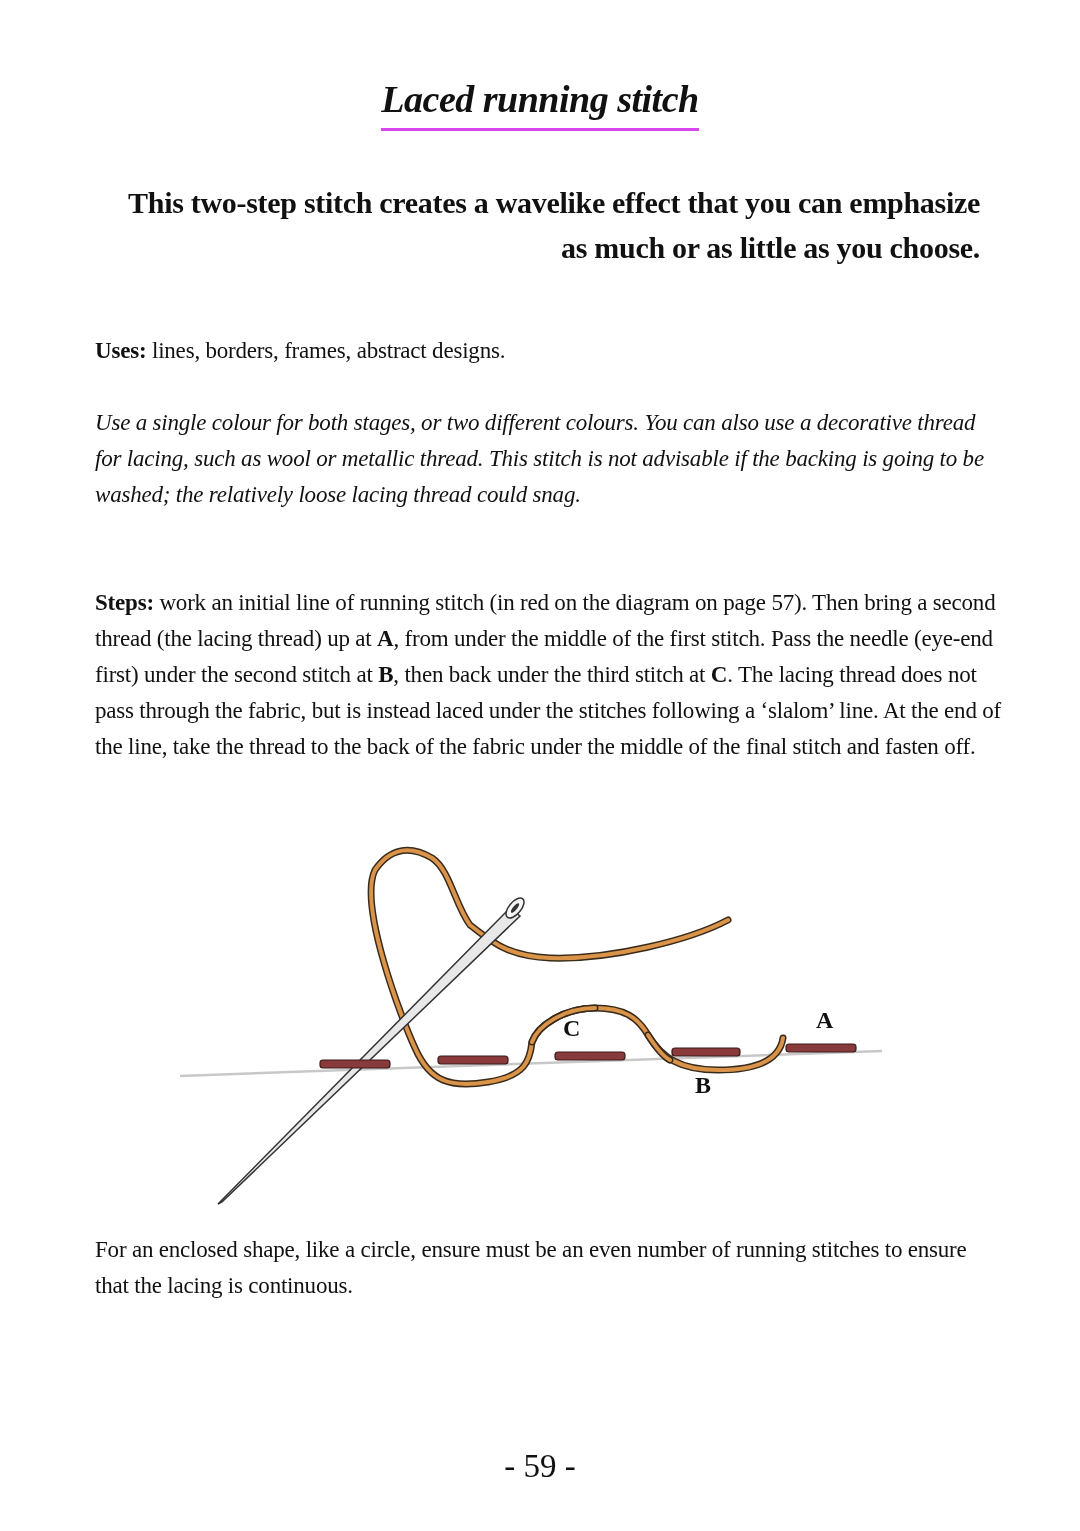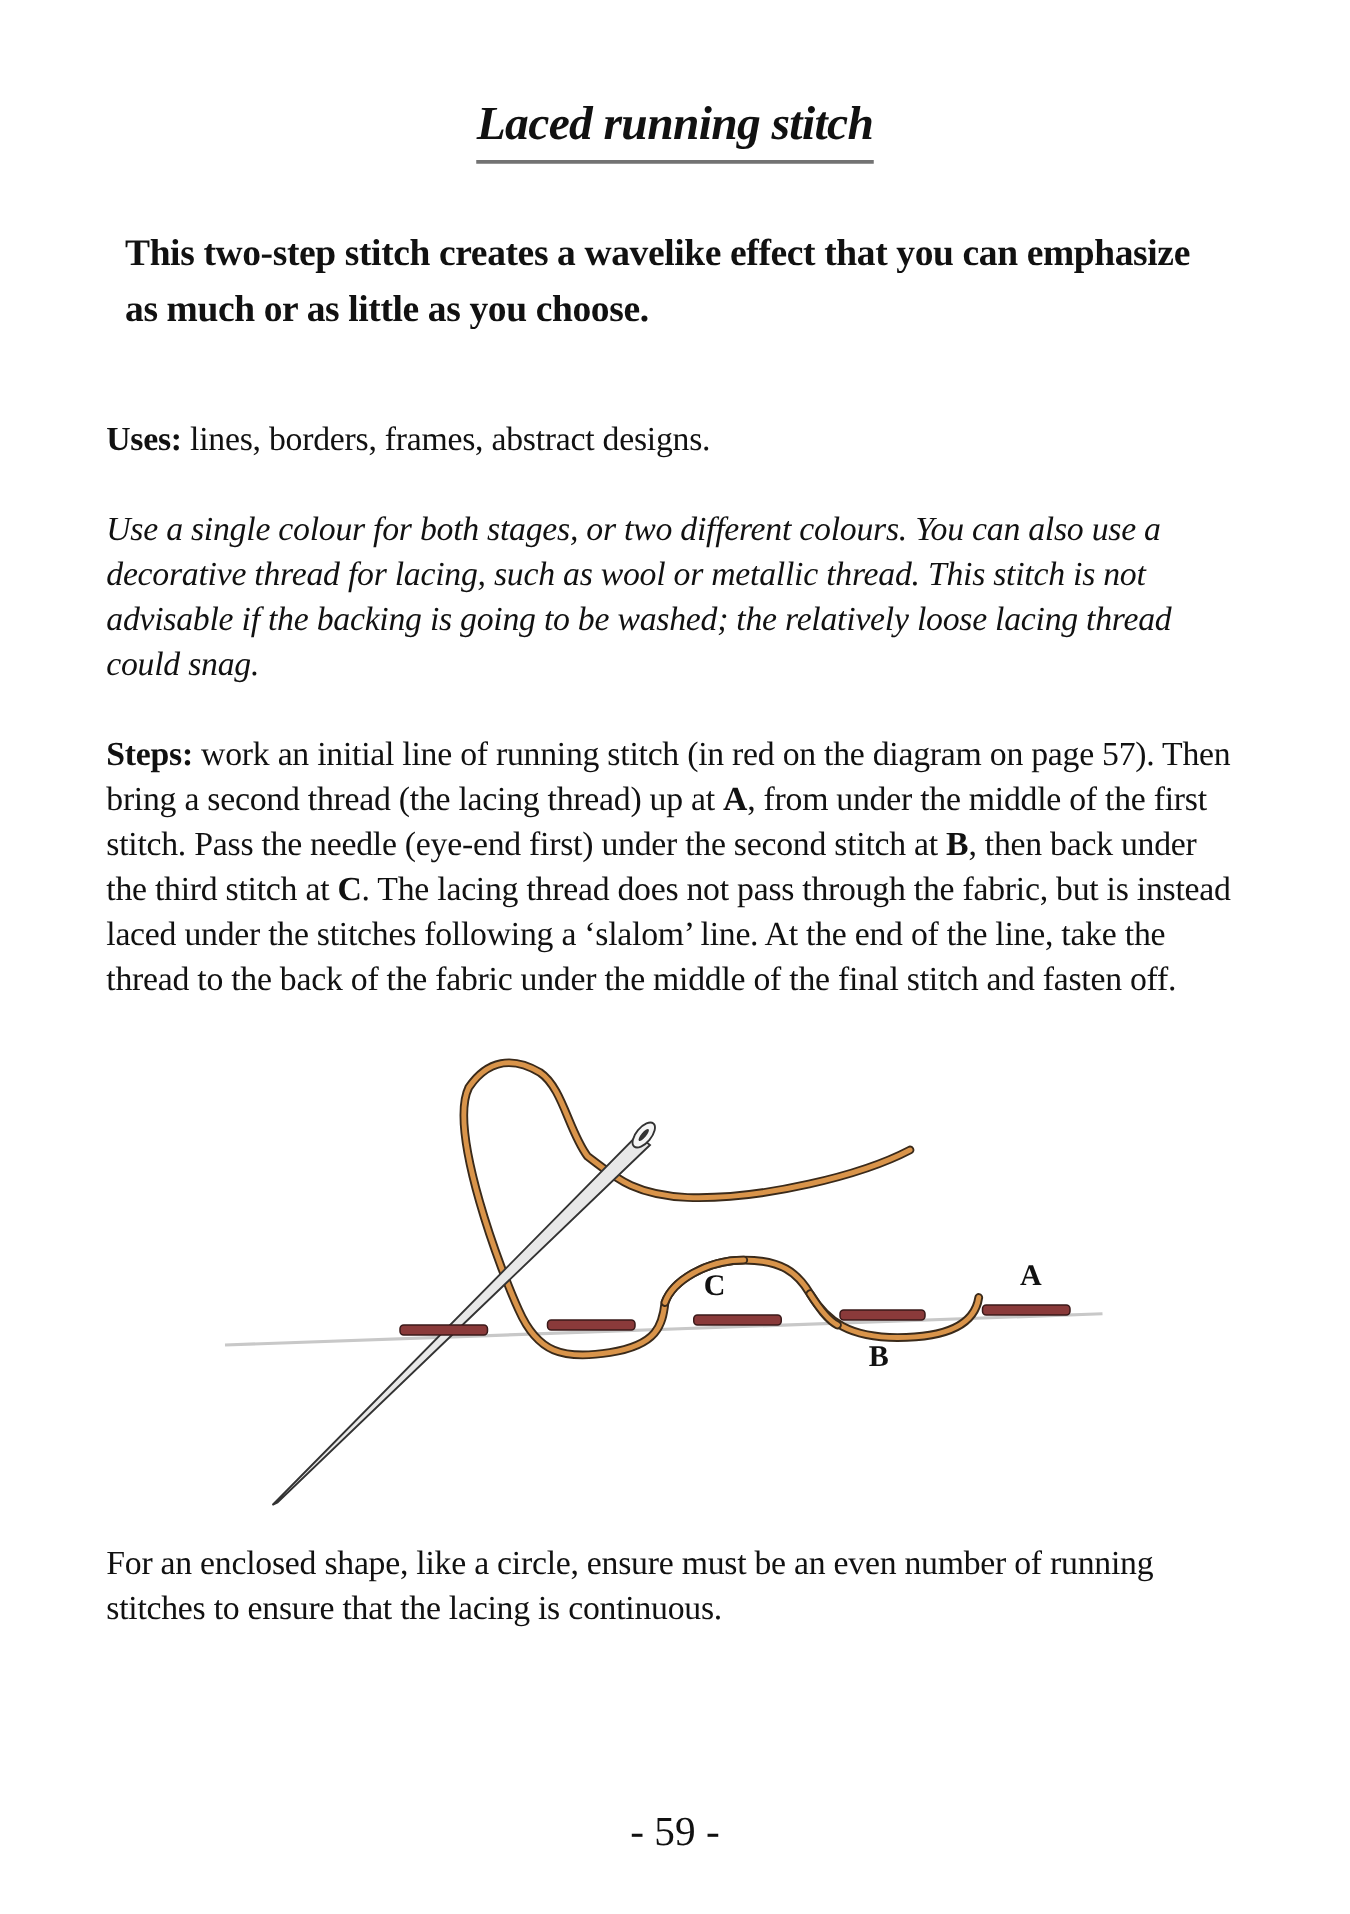--- a/index.html
+++ b/index.html
@@ -1,23 +1,23 @@
 <!DOCTYPE html>
 <html><head>
 <meta charset="utf-8">
 <style>
   html, body { margin:0; padding:0; background:#ffffff; }
   body { width:1080px; height:1531px; position:relative; overflow:hidden;
          font-family:"Liberation Serif","DejaVu Serif",serif; color:#111; }
   .title-wrap { position:absolute; top:74px; left:0; width:1080px; text-align:center; }
   .title { display:inline-block; font-size:38px; font-weight:bold; font-style:italic;
-           letter-spacing:-0.5px; padding-bottom:4px; border-bottom:3px solid #737373; line-height:50px; }
-  .subtitle { position:absolute; top:180px; left:100px; width:880px; text-align:left;
+           letter-spacing:-0.5px; padding-bottom:4px; border-bottom:3px solid #d946ef; line-height:50px; }
+  .subtitle { position:absolute; top:180px; left:100px; width:880px; text-align:right;
               font-size:30px; font-weight:bold; line-height:45px; letter-spacing:-0.3px; }
-  .para { position:absolute; left:85px; width:910px; font-size:27px; line-height:36px; letter-spacing:-0.2px; }
+  .para { position:absolute; left:95px; width:910px; font-size:23px; line-height:36px; letter-spacing:-0.2px; }
   .p-uses { top:333px; }
   .p-colour { top:405px;font-style:italic; }
   .p-steps { top:585px;font-family:Liberation Serif, serif; }
   .p-enclosed { top:1232px; }
   .para b { font-weight:bold; }
   .figure { position:absolute; left:170px; top:820px; width:720px; height:400px; }
   .page-number { position:absolute; top:1448px; left:0; width:1080px; text-align:center; font-size:33px; }
   .label { font-family:"Liberation Serif","DejaVu Serif",serif; font-weight:bold; font-size:24px; fill:#111; }
 </style>
 </head>

